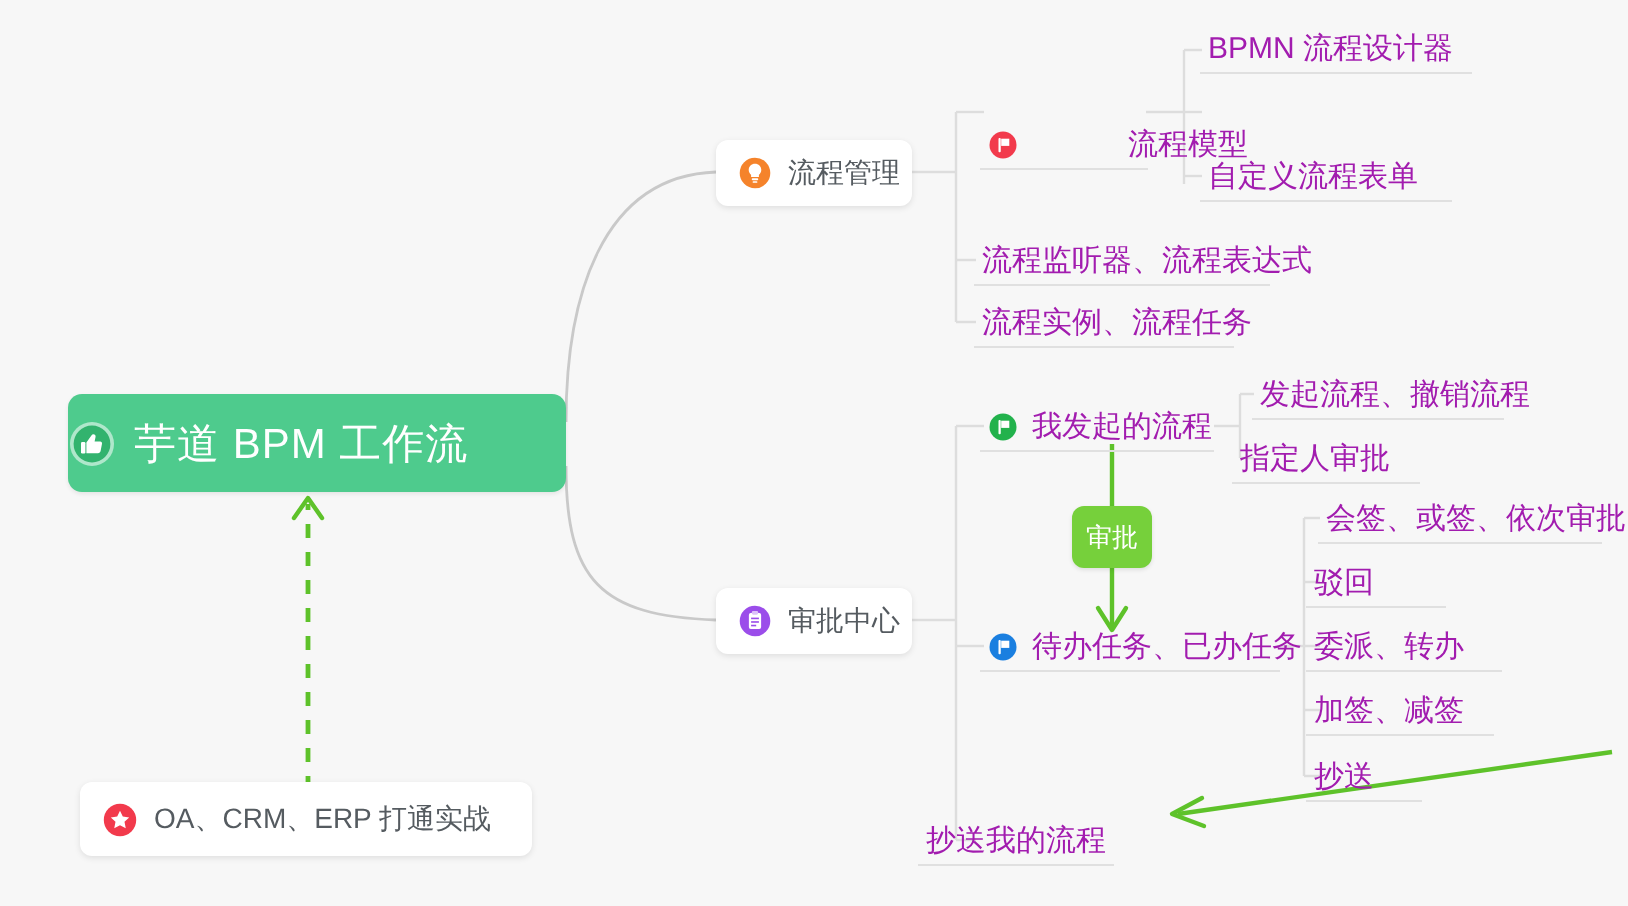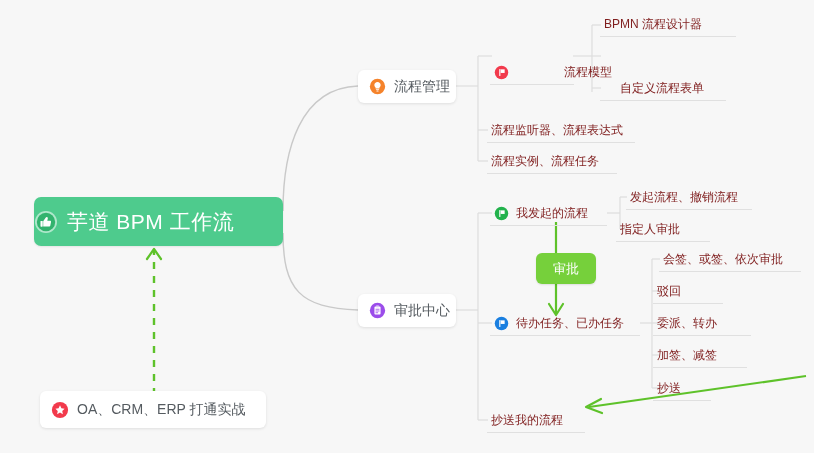--- a/index.html
+++ b/index.html
@@ -45,21 +45,21 @@
   
   .leaf{
     position:absolute;
     display:flex;align-items:center;
     border-bottom:1px solid #e0e0e0;
     box-sizing:border-box;
     padding:0 6px 0 4px;
     height:25px;
     white-space:nowrap;
   }
-  .leaf .label{color:#7f1d1d;font-size:12px;}
+  .leaf .label{color:#a21caf;font-size:15px;}
   .leaf .label.withicon{margin-left:7px;}
 
   
   .callout{
     position:absolute;
     background:#76d03b;
     border-radius:6px;
     display:flex;align-items:center;justify-content:center;
     box-shadow:0 1px 2px rgba(0,0,0,.10);
   }
@@ -151,21 +151,21 @@
         <rect x="7.0" y="5.4" width="1.5" height="9.4" rx="0.6" fill="#ffffff"></rect>
         <path d="M8.8 5.8 L14.2 5.8 L14.2 10.6 L8.8 10.6 Z" fill="#ffffff"></path>
       </svg>
     </span>
     <span class="label withicon">流程模型</span>
   </div>
 
   <div class="leaf" style="left:600px;top:12px;width:136px;">
     <span class="label">BPMN 流程设计器</span>
   </div>
-  <div class="leaf" style="left:600px;top:76px;width:126px;justify-content:center;">
+  <div class="leaf" style="left:600px;top:76px;width:126px;">
     <span class="label">自定义流程表单</span>
   </div>
 
   <div class="leaf" style="left:487px;top:118px;width:148px;align-items:center;">
     <span class="label">流程监听器、流程表达式</span>
   </div>
   <div class="leaf" style="left:487px;top:149px;width:130px;">
     <span class="label">流程实例、流程任务</span>
   </div>
 
@@ -222,25 +222,25 @@
   <div class="leaf" style="left:653px;top:311px;width:98px;text-align:right;">
     <span class="label">委派、转办</span>
   </div>
   <div class="leaf" style="left:653px;top:343px;width:94px;">
     <span class="label">加签、减签</span>
   </div>
   <div class="leaf" style="left:653px;top:376px;width:58px;">
     <span class="label">抄送</span>
   </div>
 
-  <div class="leaf" style="left:487px;top:408px;width:98px;">
+  <div class="leaf" style="left:459px;top:408px;width:98px;">
     <span class="label">抄送我的流程</span>
   </div>
 
-  <div class="callout" style="left:536px;top:253px;width:60px;height:31px;">
+  <div class="callout" style="left:536px;top:253px;width:40px;height:31px;">
     <span class="label">审批</span>
   </div>
 
   <div class="card" style="left:40px;top:391px;width:226px;height:37px;">
     <span class="ic">
       <svg width="18" height="18" viewBox="0 0 20 20">
         <circle cx="10" cy="10" r="9" fill="#f23a4c"></circle>
         <path d="M10 4.8 L11.55 8.1 L15.1 8.55 L12.5 11.0 L13.2 14.6 L10 12.85 L6.8 14.6 L7.5 11.0 L4.9 8.55 L8.45 8.1 Z" fill="#ffffff"></path>
       </svg>
     </span>

